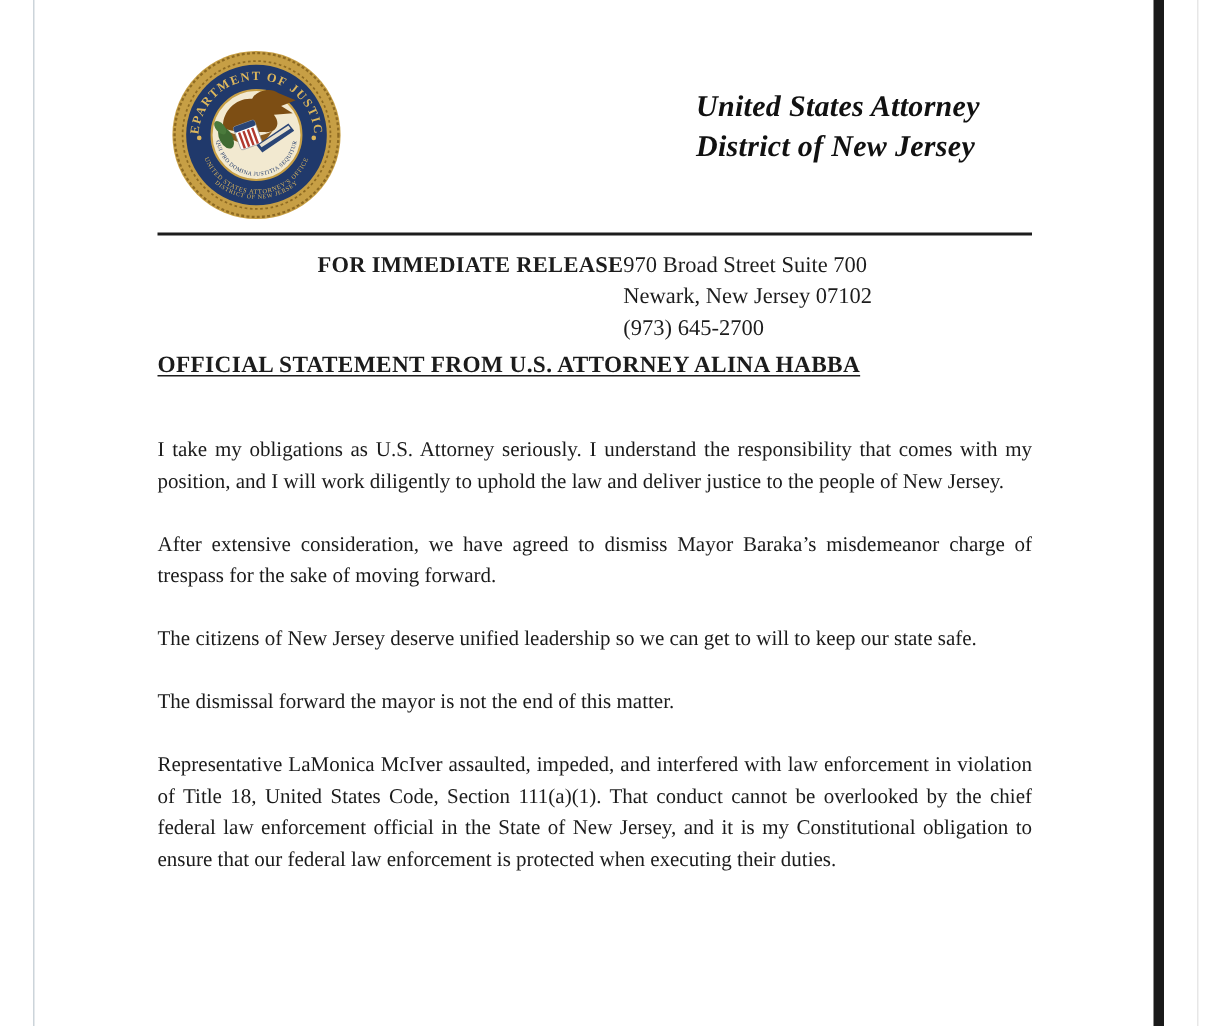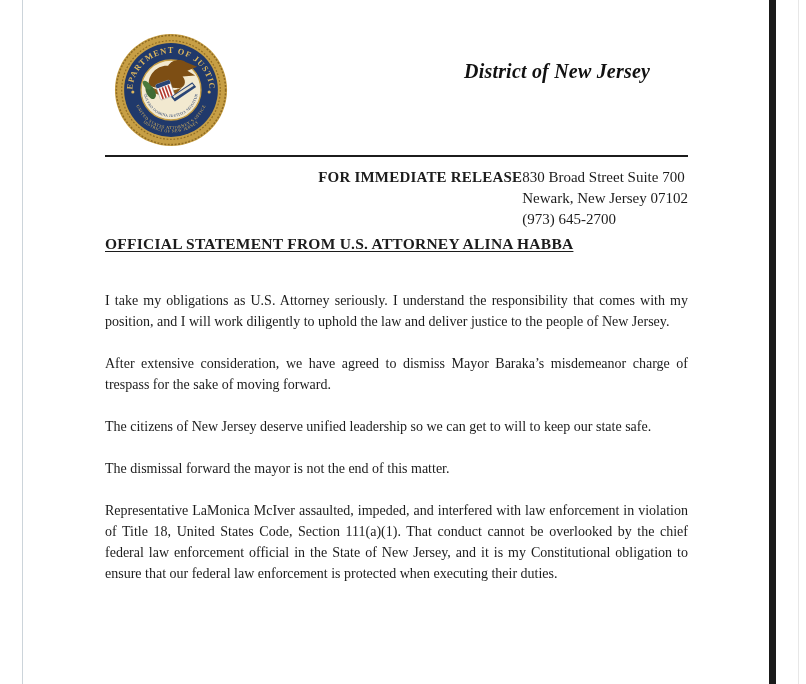--- a/index.html
+++ b/index.html
@@ -38,21 +38,21 @@
     line-height: 27px; letter-spacing: 0.2px; color: #111;
   }
 
   .rule {
     position: absolute; left: 105px; top: 155px; width: 583px; height: 2px;
     background: #1c1c1c;
   }
 
   .release-row {
     position: absolute; left: 105px; top: 167px; width: 583px;
-    display: flex; justify-content: flex-end;
+    display: flex; justify-content: center;
     font-size: 15px; line-height: 21px;
   }
   .release-label { font-weight: bold; letter-spacing: 0.2px; }
 
   .title {
     position: absolute; left: 105px; top: 235px; width: 583px;
     text-align: left;
     font-size: 15.5px; font-weight: bold; letter-spacing: 0.25px;
     text-decoration: underline;
     text-underline-offset: 2px;
@@ -124,31 +124,32 @@
         <path d="M62,66.5 L82,53.5 L83.5,55.5 L63.5,68.5 Z" fill="#e9e2cf"></path>
       </g>
 
       <text font-family="Liberation Serif, serif" font-size="3.9" fill="#20396b" letter-spacing="0.3">
         <textPath href="#arcMotto" startOffset="50%" text-anchor="middle">QUI PRO DOMINA JUSTITIA SEQUITUR</textPath>
       </text>
     </svg>
   </div>
 
   <div class="office">
+    <div>United States Attorney</div>
     <div>District of New Jersey</div>
   </div>
 
   <div class="rule"></div>
 
   <div class="release-row">
     <div>
       <div class="release-label">FOR IMMEDIATE RELEASE</div>
     </div>
     <div>
-      <div>830 Broad Street Suite 700</div>
+      <div>970 Broad Street Suite 700</div>
       <div>Newark, New Jersey 07102</div>
       <div>(973) 645-2700</div>
     </div>
   </div>
 
   <h1 class="title">OFFICIAL STATEMENT FROM U.S. ATTORNEY ALINA HABBA</h1>
 
   <div class="body-text">
     <p>I take my obligations as U.S. Attorney seriously. I understand the responsibility that comes with my position, and I will work diligently to uphold the law and deliver justice to the people of New Jersey.</p>
     <p>After extensive consideration, we have agreed to dismiss Mayor Baraka’s misdemeanor charge of trespass for the sake of moving forward.</p>

